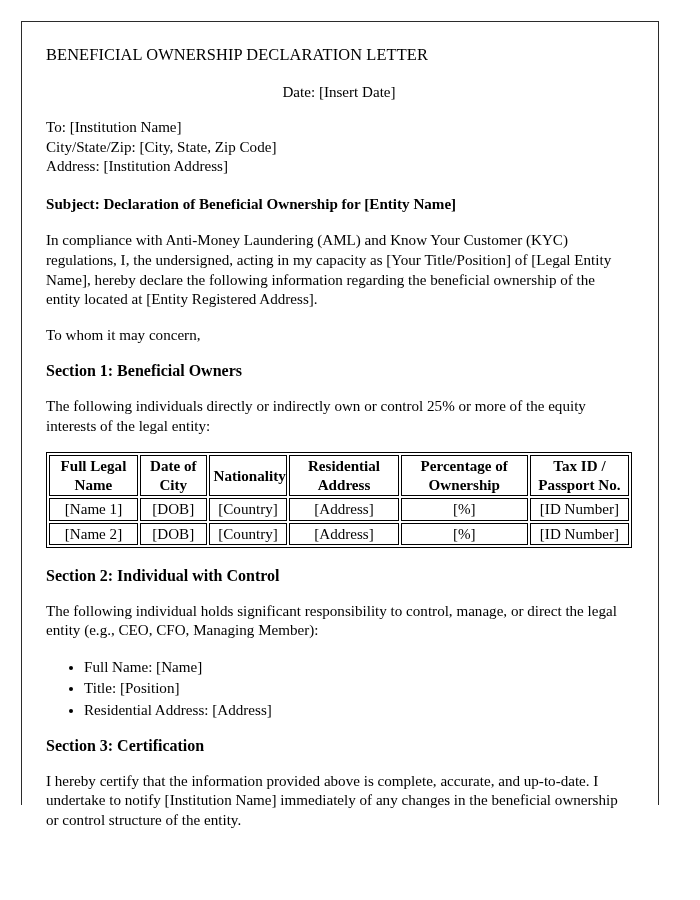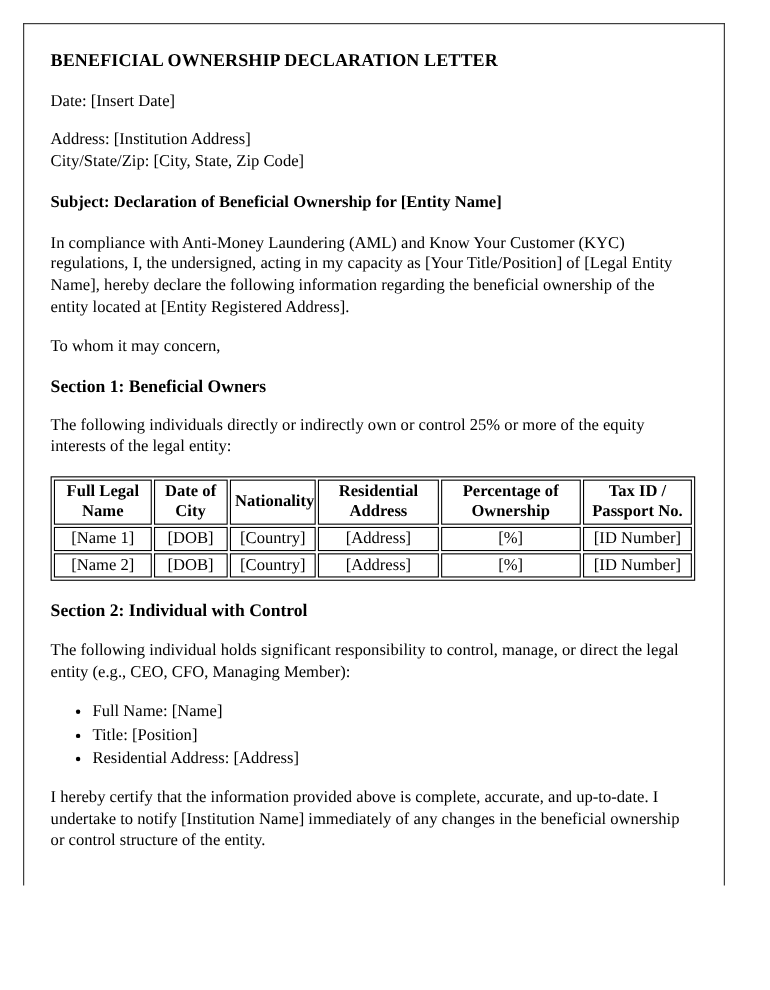--- a/index.html
+++ b/index.html
@@ -34,27 +34,28 @@
     position: absolute;
     left: 46px;
     top: 44px;
     width: 586px;
     font-size: 15.1px;
     line-height: 1.30;
   }
 
   h1.doc-title {
     font-size: 16.4px;
-    font-weight: bold;
+    font-weight: normal;
     margin: 0 0 18px 0;
     letter-spacing: 0.1px;
   }
 
   p.block {
     margin: 0 0 15px 0;
+    text-align: center;
   }
 
   .addr-block {
     margin: 0 0 18px 0;
   }
   .addr-block .line {
     display: block;
   }
 
   p.subject {
@@ -121,22 +122,23 @@
 
 <div class="page-frame"></div>
 
 <div class="doc">
 
   <h1 class="doc-title">BENEFICIAL OWNERSHIP DECLARATION LETTER</h1>
 
   <p class="block">Date: [Insert Date]</p>
 
   <div class="addr-block">
+    <span class="line">To: [Institution Name]</span>
+    <span class="line">City/State/Zip: [City, State, Zip Code]</span>
     <span class="line">Address: [Institution Address]</span>
-    <span class="line">City/State/Zip: [City, State, Zip Code]</span>
   </div>
 
   <p class="subject">Subject: Declaration of Beneficial Ownership for [Entity Name]</p>
 
   <p class="para">In compliance with Anti-Money Laundering (AML) and Know Your Customer (KYC) regulations, I, the undersigned, acting in my capacity as [Your Title/Position] of [Legal Entity Name], hereby declare the following information regarding the beneficial ownership of the entity located at [Entity Registered Address].</p>
 
   <p class="para">To whom it may concern,</p>
 
   <h2 class="section-head">Section 1: Beneficial Owners</h2>
 
@@ -184,16 +186,17 @@
   <h2 class="section-head">Section 2: Individual with Control</h2>
 
   <p class="para">The following individual holds significant responsibility to control, manage, or direct the legal entity (e.g., CEO, CFO, Managing Member):</p>
 
   <ul class="bullets">
     <li>Full Name: [Name]</li>
     <li>Title: [Position]</li>
     <li>Residential Address: [Address]</li>
   </ul>
 
+  <h2 class="section-head">Section 3: Certification</h2>
 
   <p class="para">I hereby certify that the information provided above is complete, accurate, and up-to-date. I undertake to notify [Institution Name] immediately of any changes in the beneficial ownership or control structure of the entity.</p>
 
 </div>
 
 </body></html>

